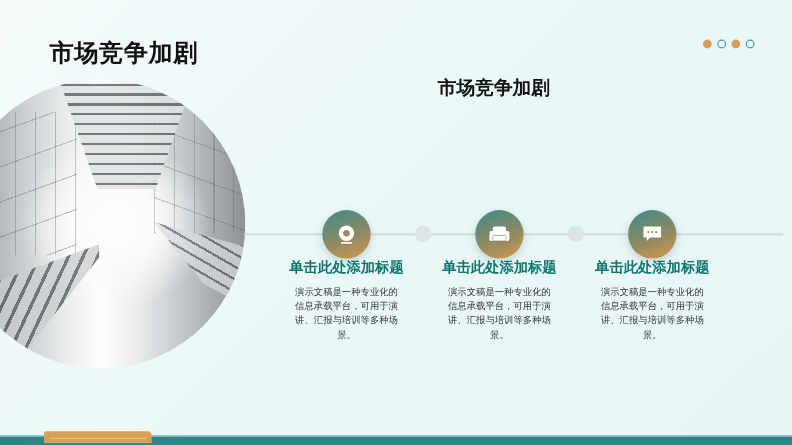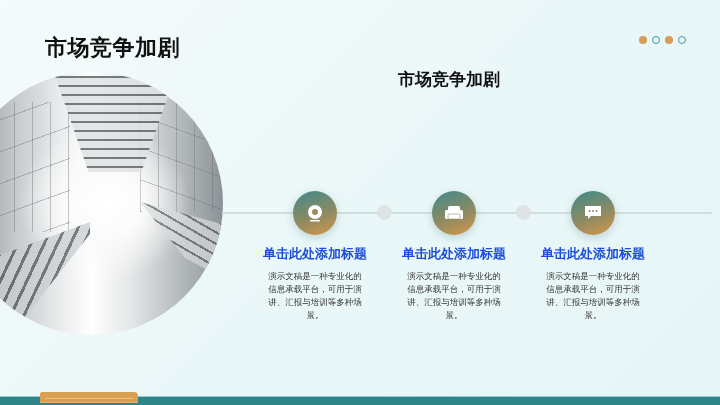--- a/index.html
+++ b/index.html
@@ -76,22 +76,22 @@
 
     .step { position: absolute; top: 191px; width: 110px; text-align: center; }
     .step-icon {
       width: 44px; height: 44px; border-radius: 50%;
       margin: 0 auto;
       background: linear-gradient(160deg, #3e8a8c 0%, #8c8a62 55%, #d4974c 100%);
       box-shadow: 0 3px 8px rgba(60,110,110,0.25);
       display: flex; align-items: center; justify-content: center;
     }
     .step-title {
-      margin-top: 11px;
-      font-size: 13px; font-weight: bold; color: #1d4ed8; line-height: 16px;
+      margin-top: 1px;
+      font-size: 13px; font-weight: bold; color: #0f766e; line-height: 16px;
     }
     .step-desc {
       margin-top: 8px;
       font-size: 8.5px; color: #333; line-height: 13px;
       padding: 0 6px;
       text-align: center;
     }
 
     .footer-bar {
       position: absolute; left: 0; bottom: 0; width: 720px; height: 9px;

